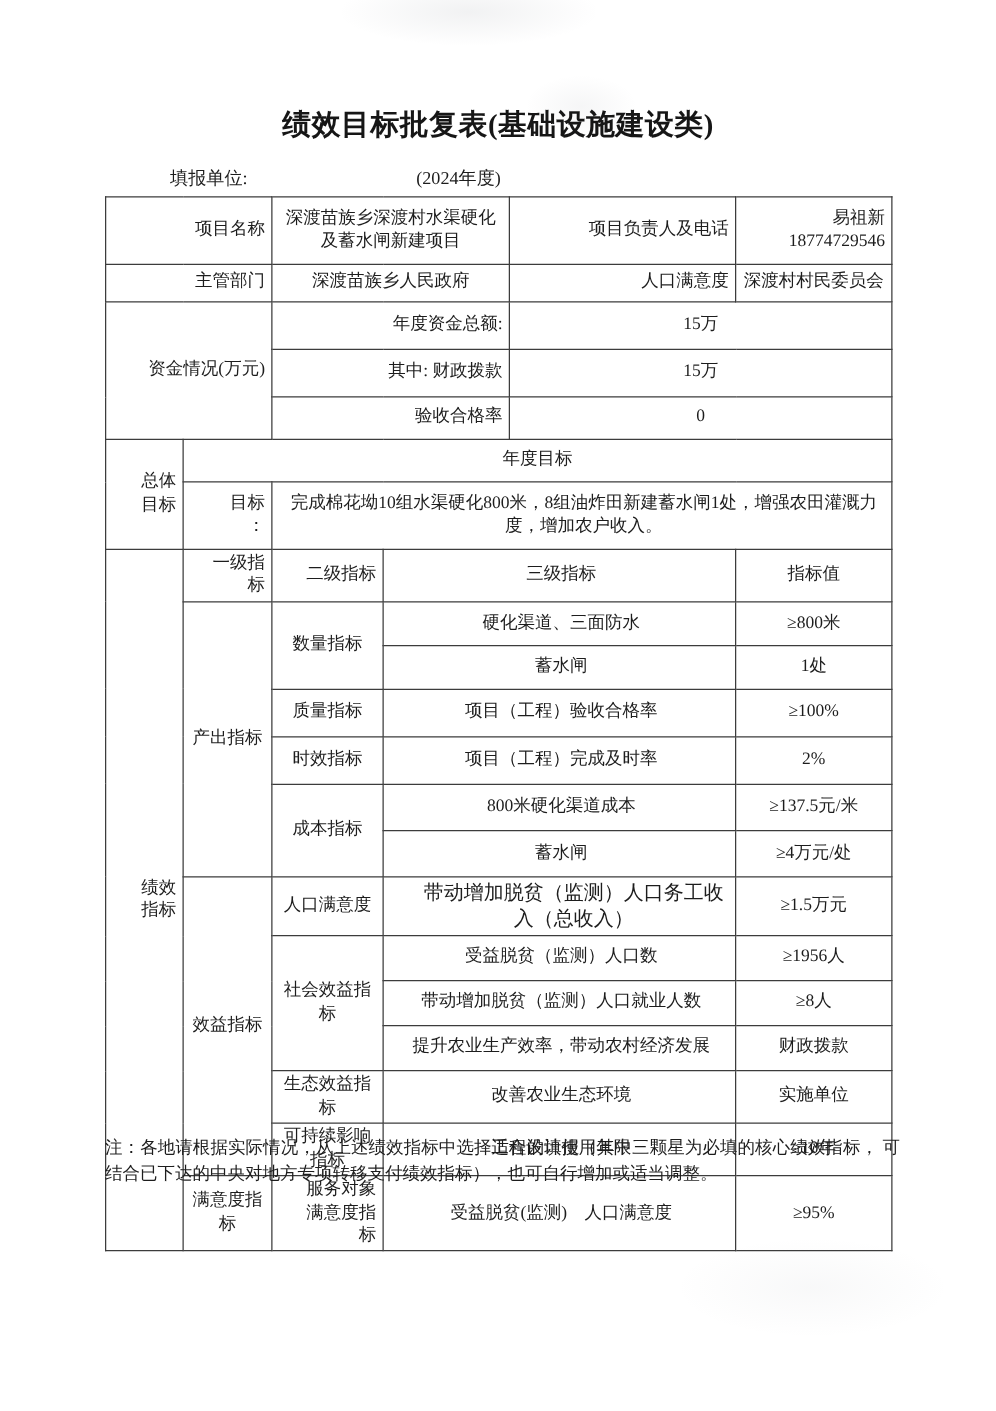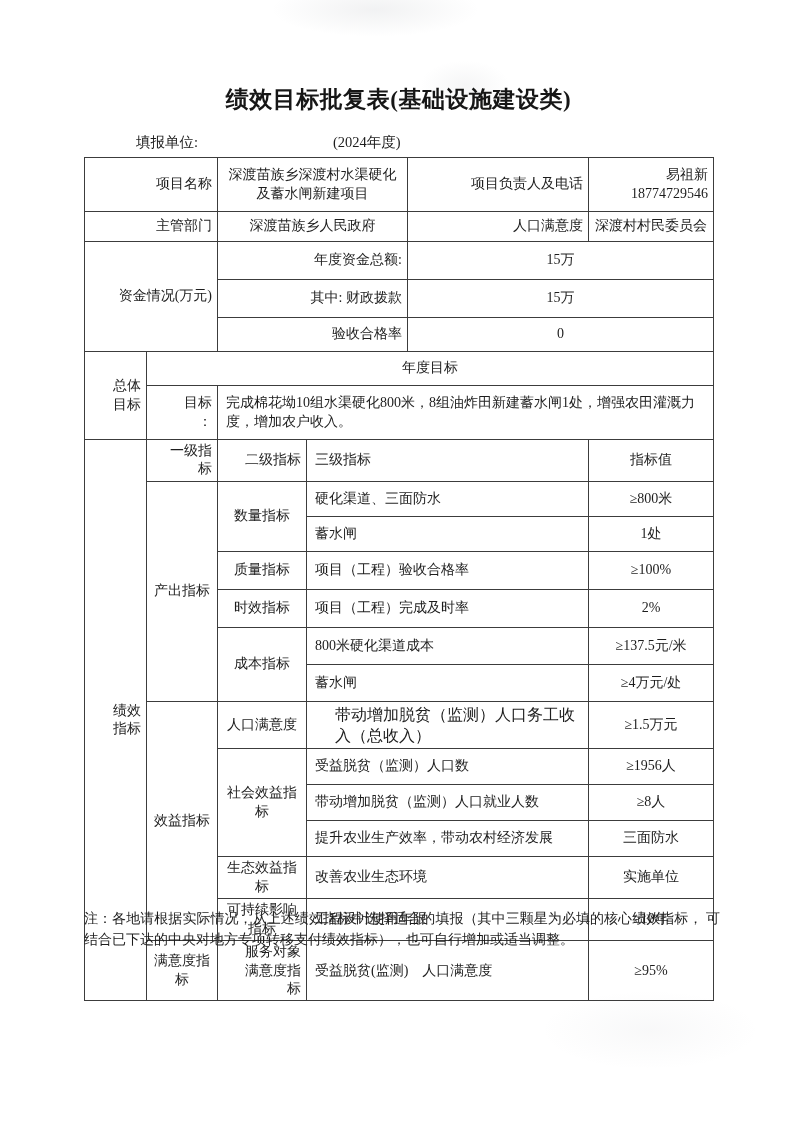--- a/index.html
+++ b/index.html
@@ -26,21 +26,21 @@
 
   table.form{
     position:absolute;top:157px;left:84px;width:629px;
     border-collapse:collapse;table-layout:fixed;
   }
   td{
     border:1px solid #3c3c3c;font-size:14px;padding:2px 5px;
     vertical-align:middle;line-height:1.32;word-break:break-all;color:#1d1d1d;
   }
   td.c{text-align:center;}
-  td.l{text-align:left;padding-left:8px;font-family:Liberation Serif, serif;}
+  td.l{text-align:center;padding-left:8px;font-family:Liberation Serif, serif;}
   td.lbl{text-align:right;padding-left:22px;}
   td.sm{font-size:16px;padding-left:28px;}
   .blk{display:block;text-align:right;}
   
   tr.rA{height:54px;} tr.rB{height:30px;} tr.rC{height:38px;} tr.rD{height:34px;}
   tr.rE{height:54px;} tr.rF{height:34px;} tr.rG{height:35px;} tr.rH{height:38px;}
   tr.rI{height:37px;} tr.rJ{height:36px;} tr.rK{height:38px;} tr.rL{height:40px;}
 
   .note{
     position:absolute;top:908px;left:84px;width:636px;
@@ -159,21 +159,21 @@
     <td rowspan="3" class="c">社会效益指标</td>
     <td colspan="2" class="l">受益脱贫（监测）人口数</td>
     <td class="c">≥1956人</td>
   </tr>
   <tr class="rJ">
     <td colspan="2" class="l">带动增加脱贫（监测）人口就业人数</td>
     <td class="c">≥8人</td>
   </tr>
   <tr class="rJ">
     <td colspan="2" class="l">提升农业生产效率，带动农村经济发展</td>
-    <td class="c">三面防水</td>
+    <td class="c">财政拨款</td>
   </tr>
   <tr class="rK">
     <td class="c">生态效益指标</td>
     <td colspan="2" class="l">改善农业生态环境</td>
     <td class="c">实施单位</td>
   </tr>
   <tr class="rK">
     <td class="c">可持续影响指标</td>
     <td colspan="2" class="l">工程设计使用年限</td>
     <td class="c">≥10年</td>

